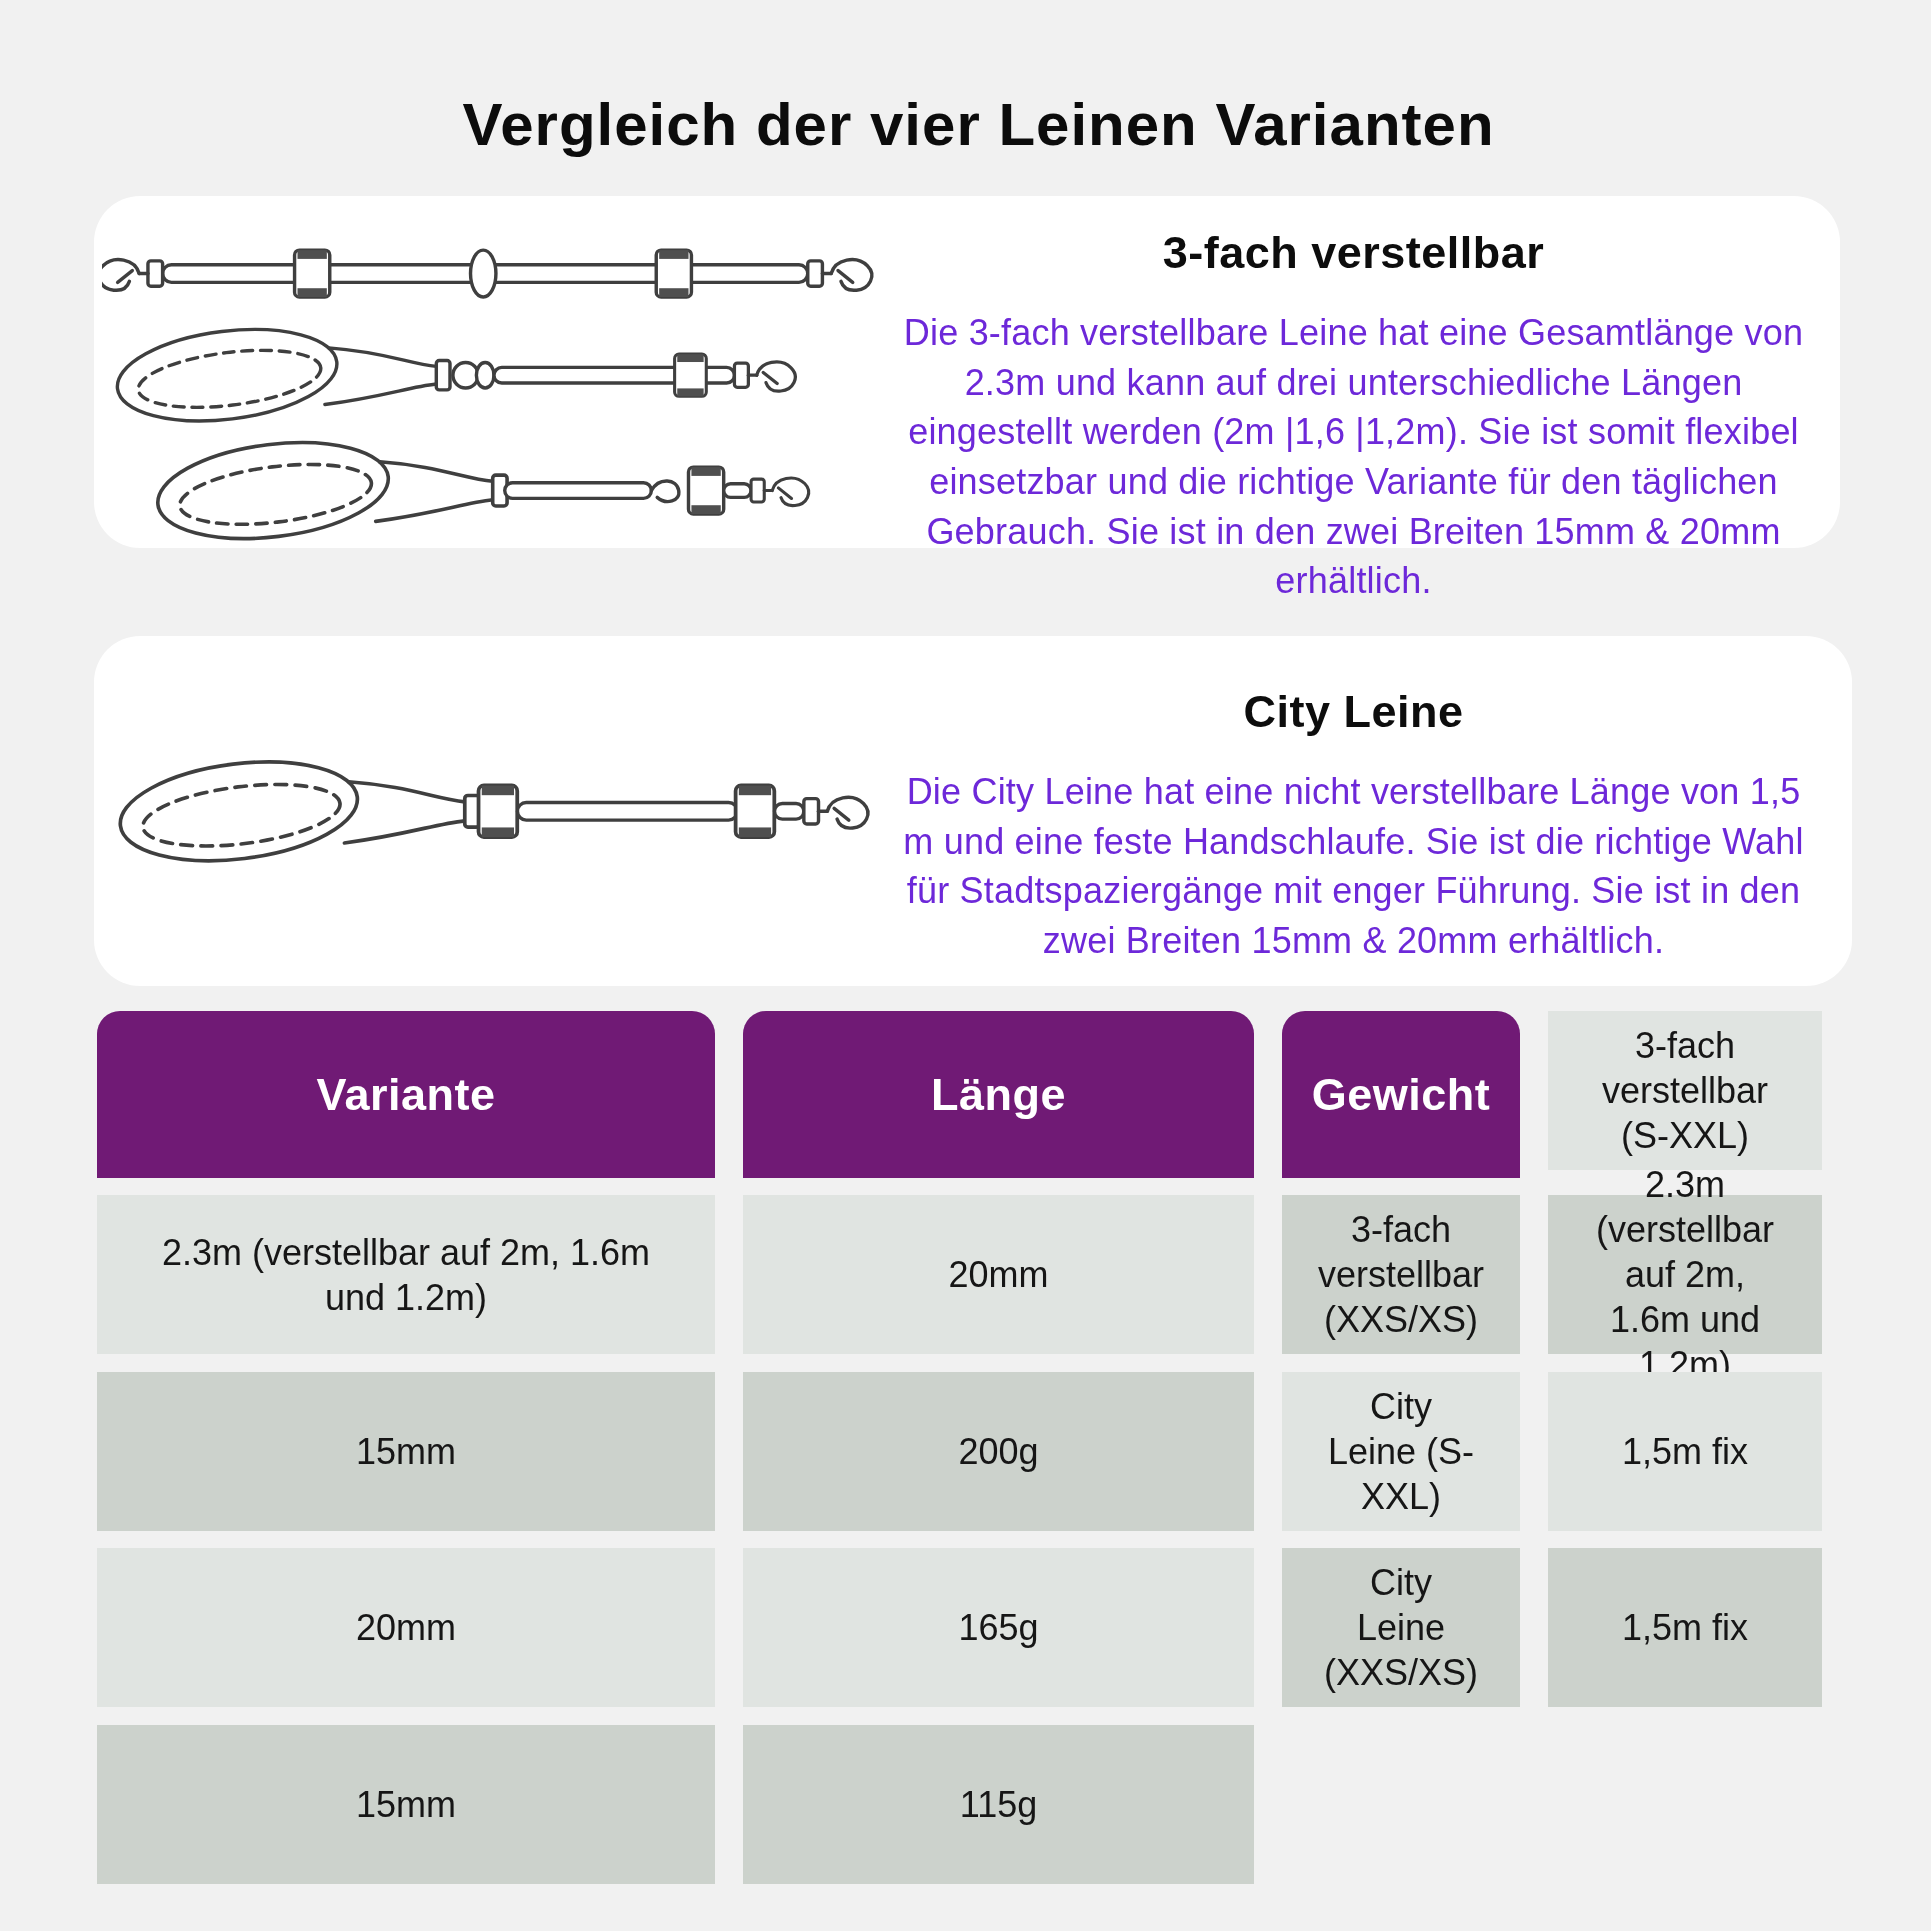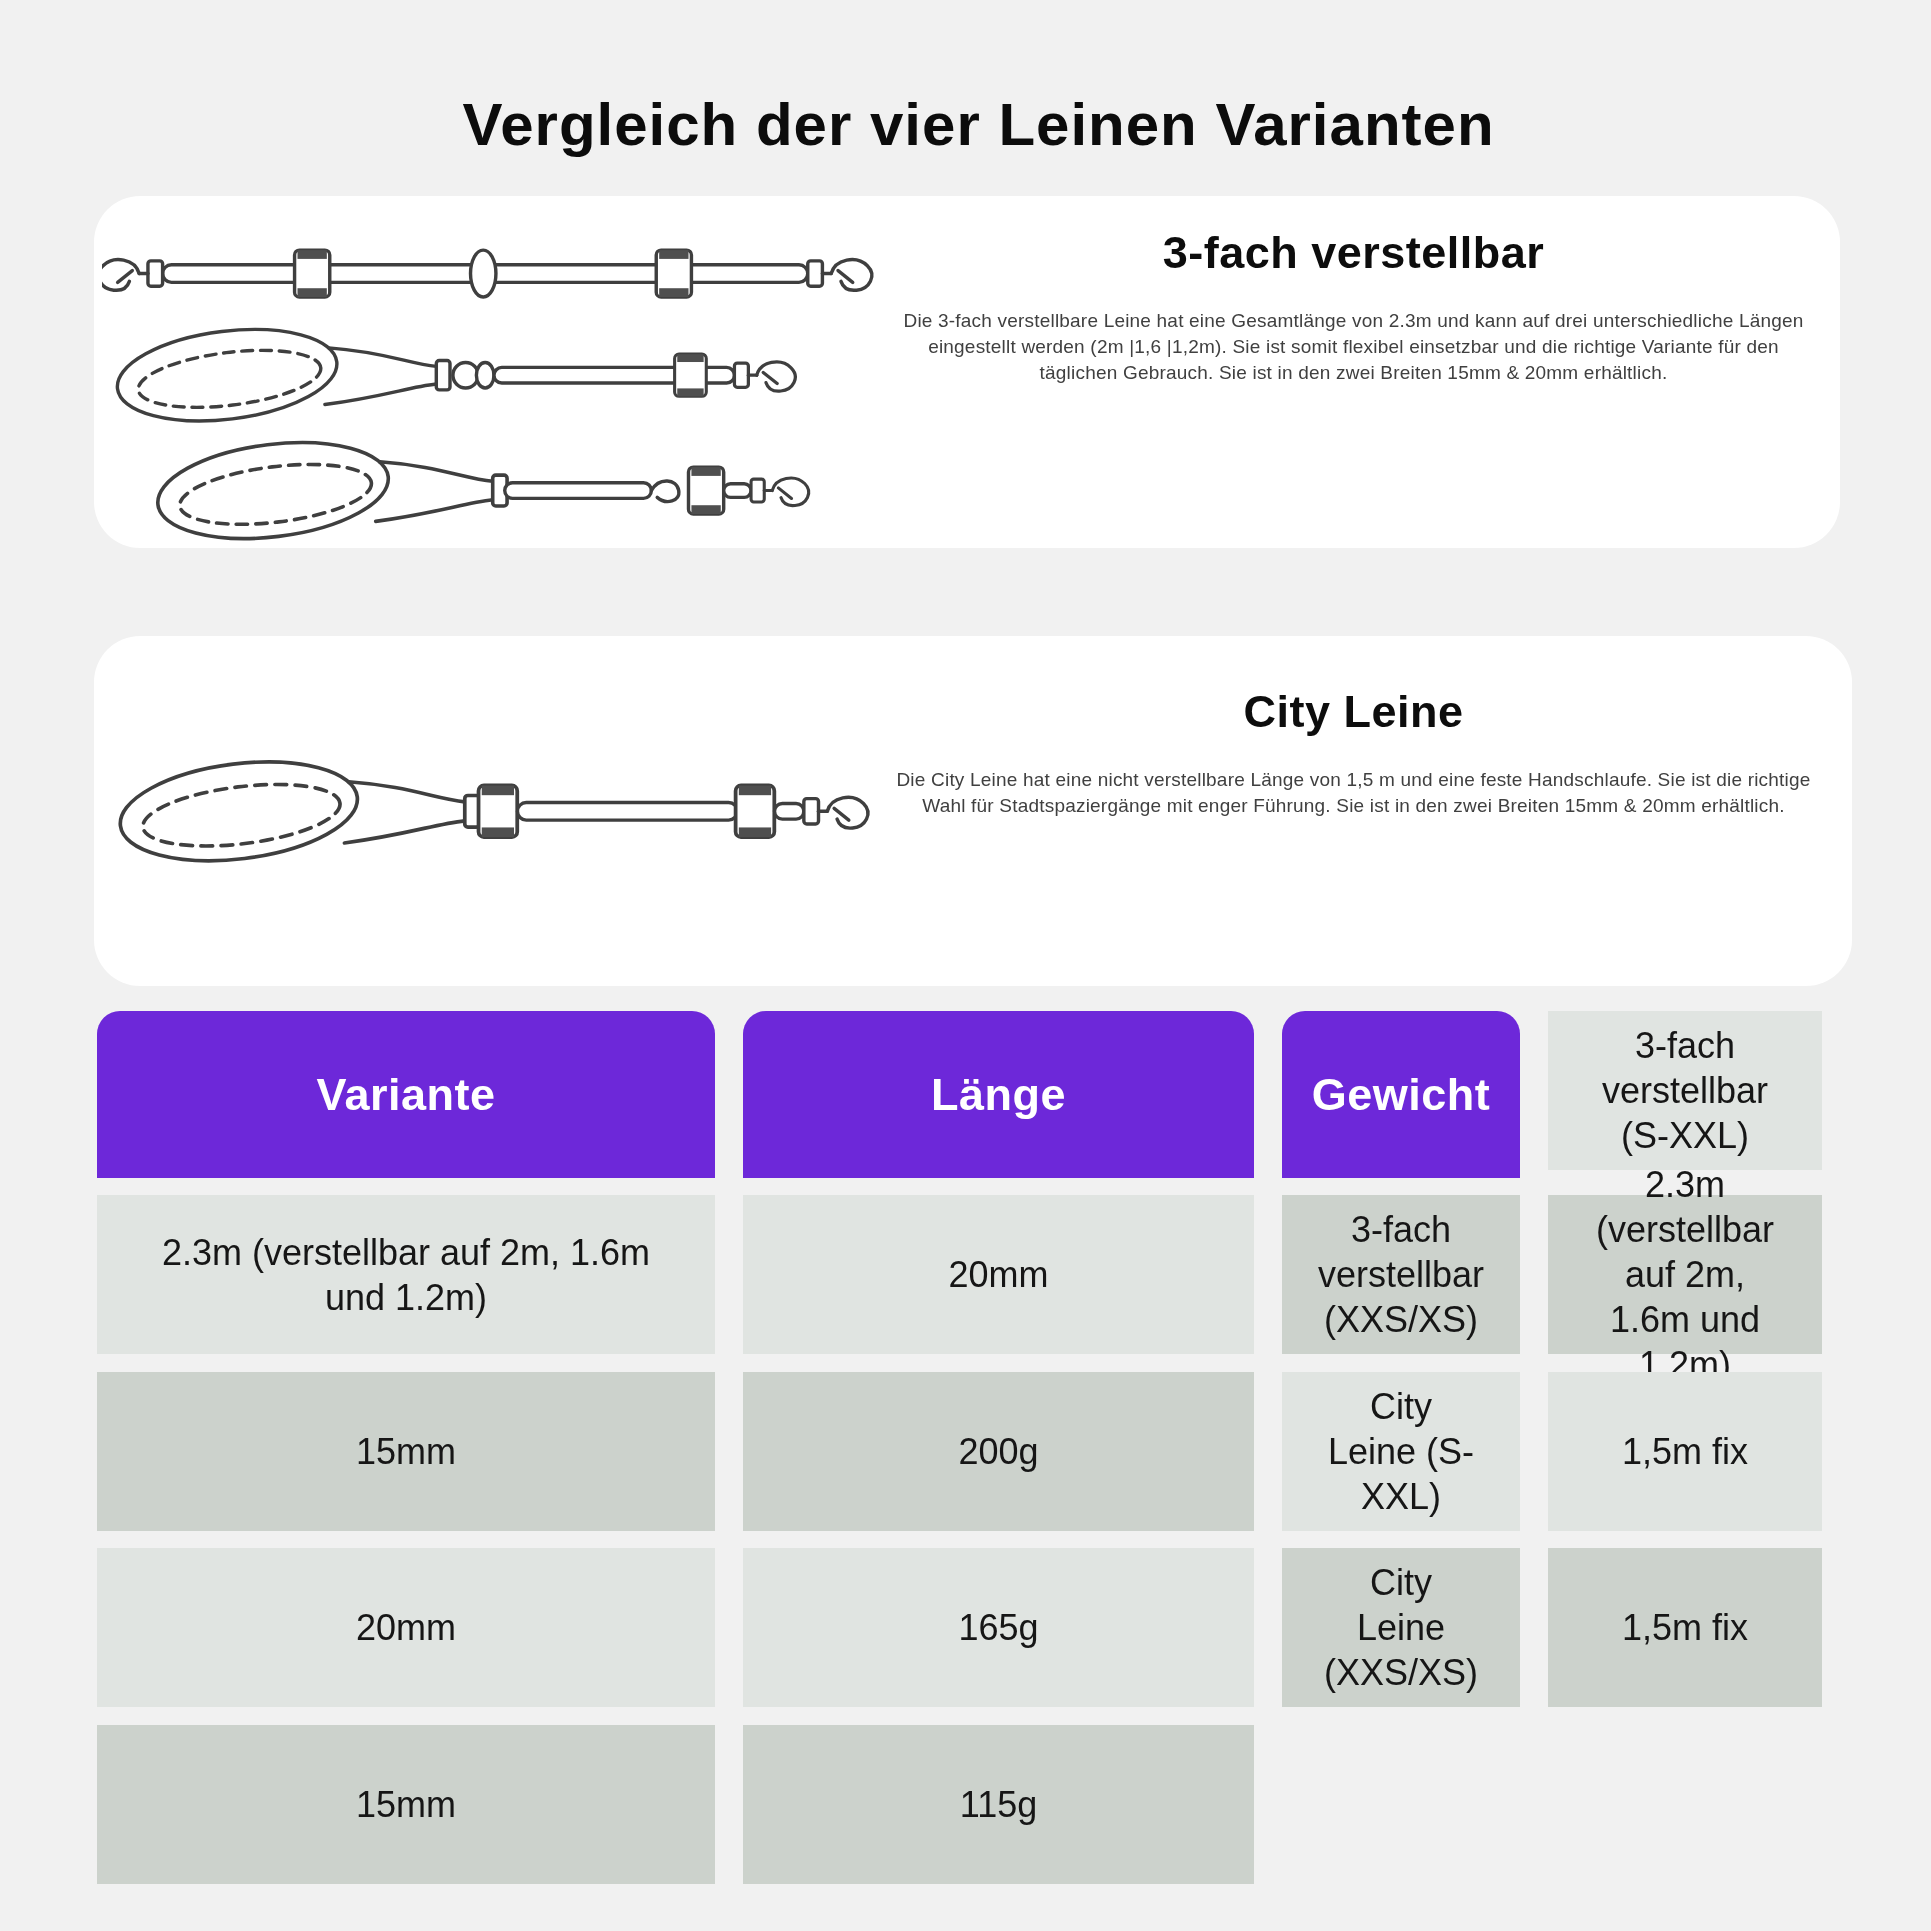--- a/index.html
+++ b/index.html
@@ -31,32 +31,32 @@
 
   .card-text{position:absolute;left:801px;width:917px;text-align:center;}
   .c1 .card-text{top:31px;}
   .c2 .card-text{top:50px;}
   .card-heading{
     margin:0 0 29px 0;
     font-size:45px;font-weight:800;color:#0d0d0d;letter-spacing:0.5px;
   }
   .card-body{
     margin:0;
-    font-size:19px;line-height:1.38;color:#404040;letter-spacing:0.2px;
+    font-size:36px;line-height:1.38;color:#6d28d9;letter-spacing:0.2px;
   }
 
   .spec-table{
     position:absolute;left:97px;top:1011px;width:1725px;
     display:grid;
     grid-template-columns:618px 511px 238px 274px;
     column-gap:28px;row-gap:17.4px;
   }
   .th{
     height:167px;
-    background:#6d28d9;color:#ffffff;
+    background:#701a75;color:#ffffff;
     border-radius:23px 23px 0 0;
     display:flex;align-items:center;justify-content:center;
     font-size:45px;font-weight:800;letter-spacing:0.5px;
   }
   .td{
     height:159px;box-sizing:border-box;
     display:flex;align-items:center;justify-content:center;
     text-align:center;padding:0 41px;
     font-size:36px;color:#161616;line-height:1.25;
     white-space:pre-wrap;

